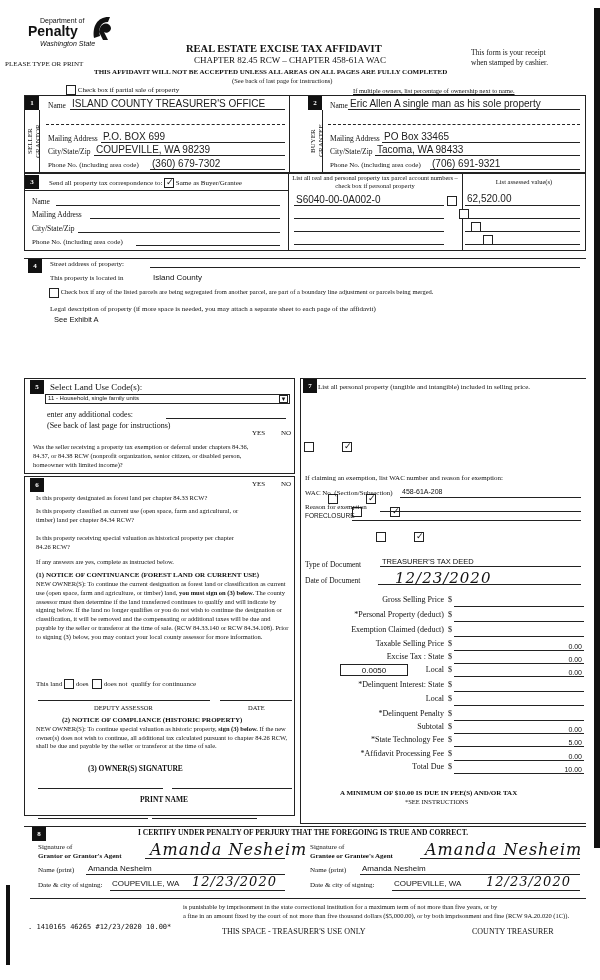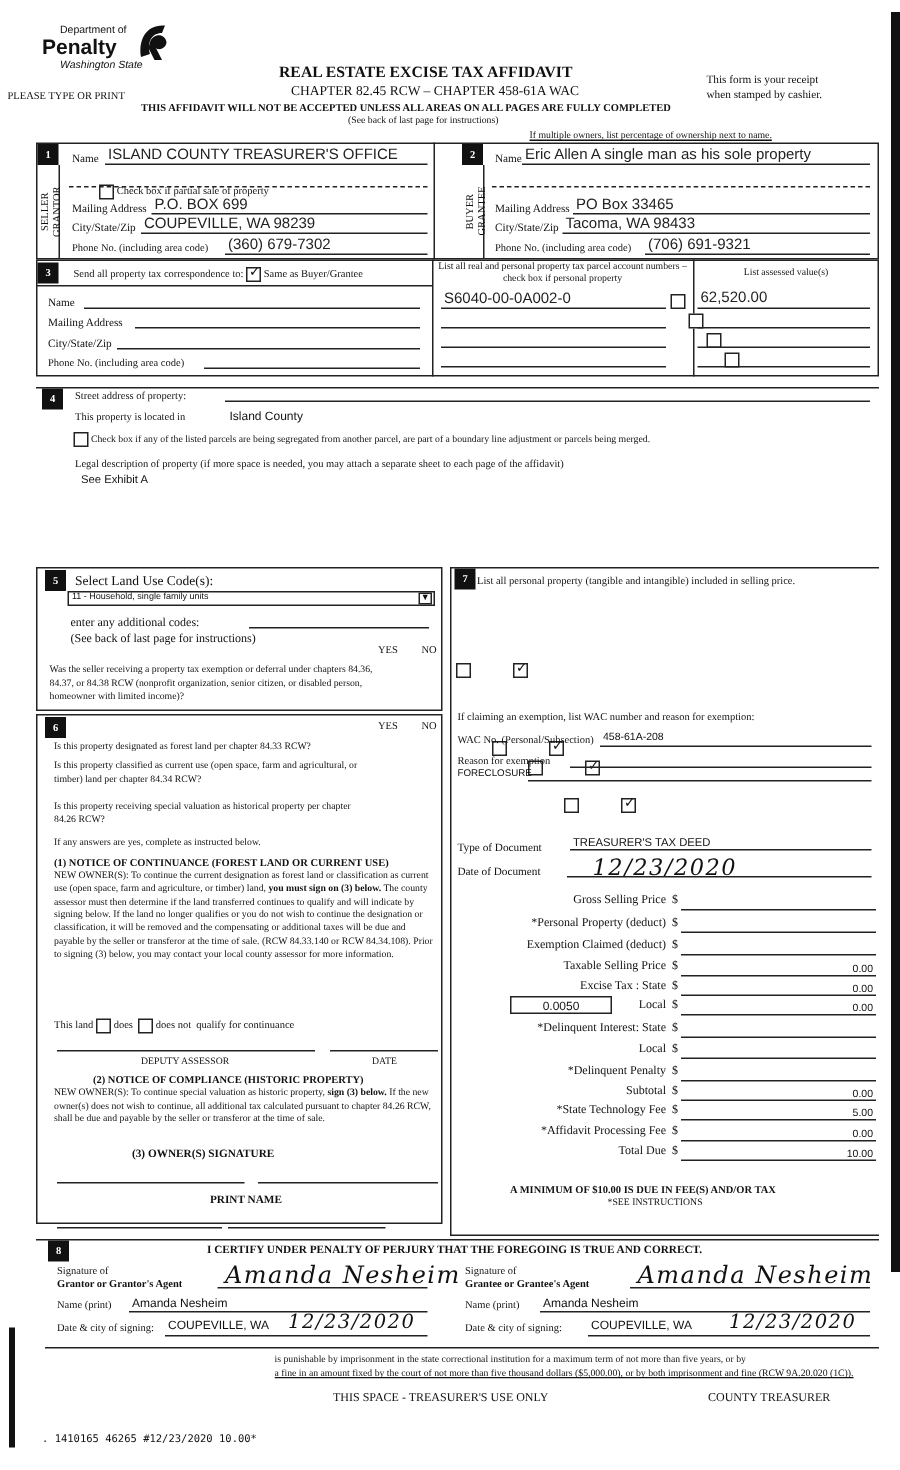--- a/index.html
+++ b/index.html
@@ -43,21 +43,21 @@
   </svg>
 </div>
 
 <div class="abs" style="left:186px; top:43px; font-size:10.5px; font-weight:bold;">REAL ESTATE EXCISE TAX AFFIDAVIT</div>
 <div class="abs" style="left:194px; top:55px; font-size:9px;">CHAPTER 82.45 RCW – CHAPTER 458-61A WAC</div>
 <div class="abs" style="left:5px; top:60px; font-size:7px;">PLEASE TYPE OR PRINT</div>
 <div class="abs" style="left:471px; top:48px; font-size:7.5px;">This form is your receipt</div>
 <div class="abs" style="left:471px; top:58px; font-size:7.5px;">when stamped by cashier.</div>
 <div class="abs" style="left:94px; top:68px; font-size:7px; font-weight:bold;">THIS AFFIDAVIT WILL NOT BE ACCEPTED UNLESS ALL AREAS ON ALL PAGES ARE FULLY COMPLETED</div>
 <div class="abs" style="left:232px; top:77px; font-size:6.5px;">(See back of last page for instructions)</div>
-<div class="abs" style="left:66px; top:85px; font-size:7px; white-space:nowrap;margin-top:38px;">
+<div class="abs" style="left:66px; top:85px; font-size:7px; white-space:nowrap;">
   <span class="chk"></span>
   <span>Check box if partial sale of property</span>
 </div>
 <div class="abs" style="left:353px; top:87px; font-size:6.5px; text-decoration:underline;">If multiple owners, list percentage of ownership next to name.</div>
 
 
 <div class="box" style="left:24px; top:95px; width:562px; height:78px;"></div>
 <div class="abs" style="left:289px; top:95px; width:1px; height:78px; background:#222;"></div>
 
 
@@ -218,21 +218,21 @@
 <div class="line" style="left:172px; top:788px; width:120px;"></div>
 <div class="abs" style="left:140px; top:795px; font-size:7.5px; font-weight:bold;">PRINT NAME</div>
 <div class="line" style="left:38px; top:818px; width:110px;"></div>
 <div class="line" style="left:152px; top:818px; width:105px;"></div>
 
 
 <div class="box" style="left:300px; top:378px; width:286px; height:446px; border-right:none;"></div>
 <div class="num-badge" style="left:303px; top:379px;">7</div>
 <div class="abs" style="left:318px; top:381px; width:265px; font-size:7px; line-height:12px;">List all personal property (tangible and intangible) included in selling price.</div>
 <div class="abs" style="left:305px; top:474px; font-size:7px; white-space:nowrap;">If claiming an exemption, list WAC number and reason for exemption:</div>
-<div class="abs" style="left:305px; top:489px; font-size:7px;">WAC No. (Personal/Subsection)</div>
+<div class="abs" style="left:305px; top:489px; font-size:7px;">WAC No. (Section/Subsection)</div>
 <div class="abs sans" style="left:402px; top:488px; font-size:7px;">458-61A-208</div>
 <div class="line" style="left:400px; top:497px; width:181px;"></div>
 <div class="abs" style="left:305px; top:503px; font-size:7px;">Reason for exemption</div>
 <div class="line" style="left:380px; top:511px; width:201px;"></div>
 <div class="abs sans" style="left:305px; top:512px; font-size:6.5px;">FORECLOSURE</div>
 <div class="line" style="left:352px; top:520px; width:229px;"></div>
 
 <div class="abs" style="left:305px; top:560px; font-size:7.5px;">Type of Document</div>
 <div class="abs sans" style="left:382px; top:557px; font-size:7.5px;">TREASURER'S TAX DEED</div>
 <div class="line" style="left:380px; top:566px; width:201px;"></div>
@@ -349,18 +349,18 @@
 <div class="line" style="left:360px; top:874px; width:220px;"></div>
 <div class="abs" style="left:310px; top:881px; font-size:7px;">Date &amp; city of signing:</div>
 <div class="abs sans" style="left:394px; top:879px; font-size:8px;">COUPEVILLE, WA</div>
 <div class="abs hand" style="left:486px; top:874px; font-size:13px;">12/23/2020</div>
 <div class="line" style="left:392px; top:890px; width:188px;"></div>
 
 
 <div class="abs" style="left:30px; top:898px; width:556px; height:1px; background:#222;"></div>
 <div class="abs" style="left:183px; top:903px; font-size:6.5px; white-space:nowrap;">is punishable by imprisonment in the state correctional institution for a maximum term of not more than five years, or by</div>
 <div class="abs" style="left:183px; top:912px; font-size:6.5px; white-space:nowrap; width:400px; overflow:hidden; text-decoration:underline;">a fine in an amount fixed by the court of not more than five thousand dollars ($5,000.00), or by both imprisonment and fine (RCW 9A.20.020 (1C)).</div>
-<div class="abs" style="left:28px; top:955px; font-family:'DejaVu Sans Mono', monospace; font-size:7px;text-align:right;">. 1410165 46265 #12/23/2020 10.00*</div>
+<div class="abs" style="left:28px; top:923px; font-family:'DejaVu Sans Mono', monospace; font-size:7px;text-align:right;">. 1410165 46265 #12/23/2020 10.00*</div>
 <div class="abs" style="left:222px; top:927px; font-size:8px;">THIS SPACE - TREASURER'S USE ONLY</div>
 <div class="abs" style="left:472px; top:927px; font-size:8px;">COUNTY TREASURER</div>
 
 
 
 
 </body></html>

